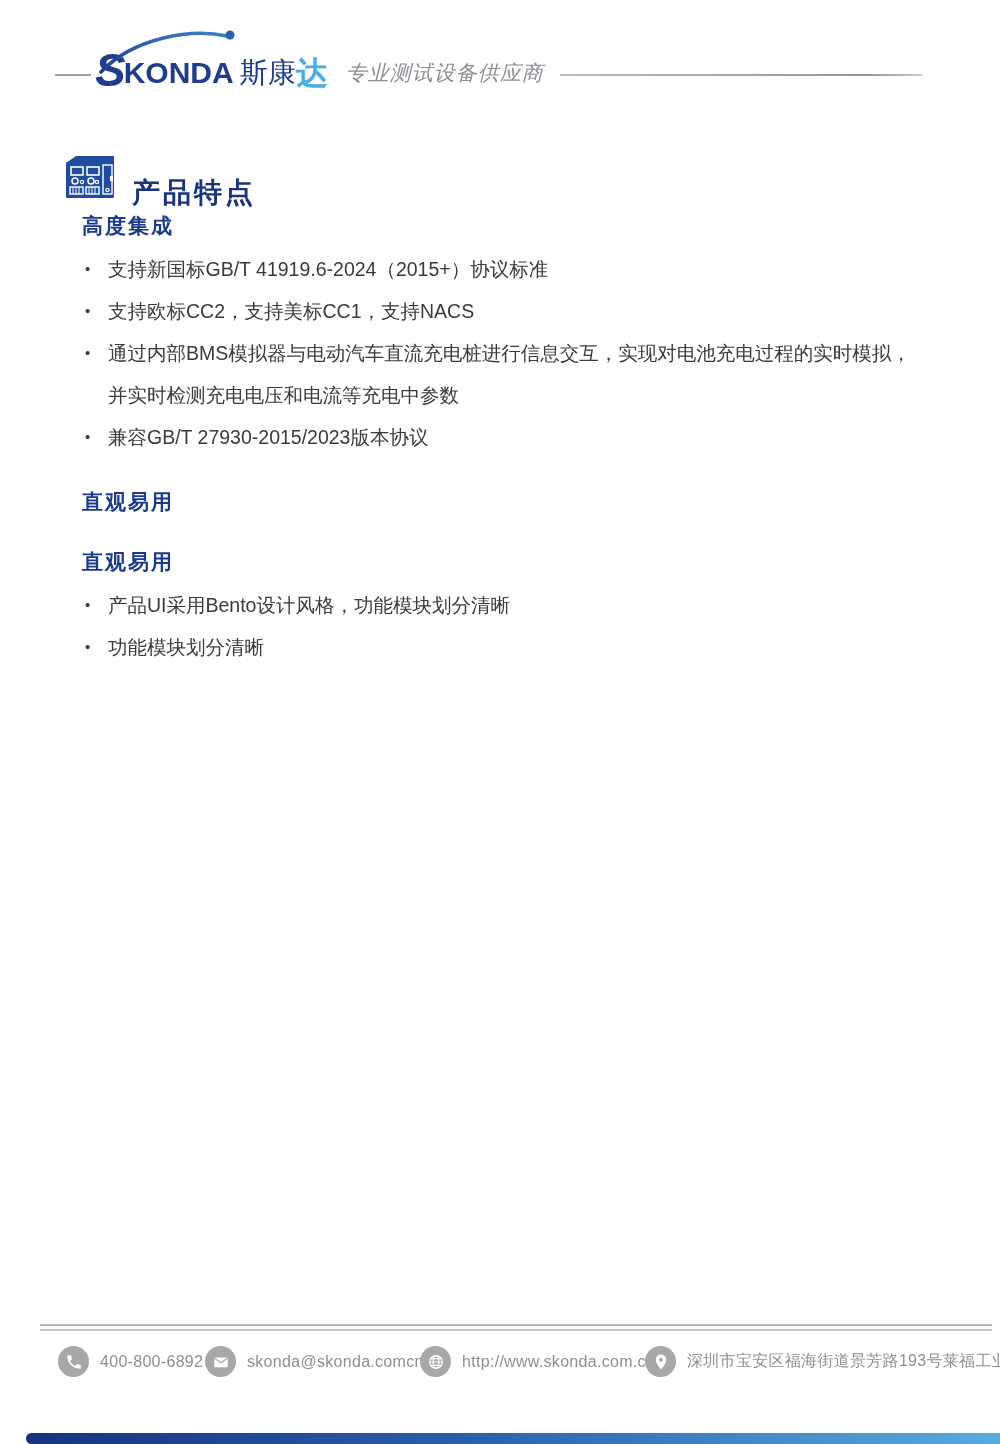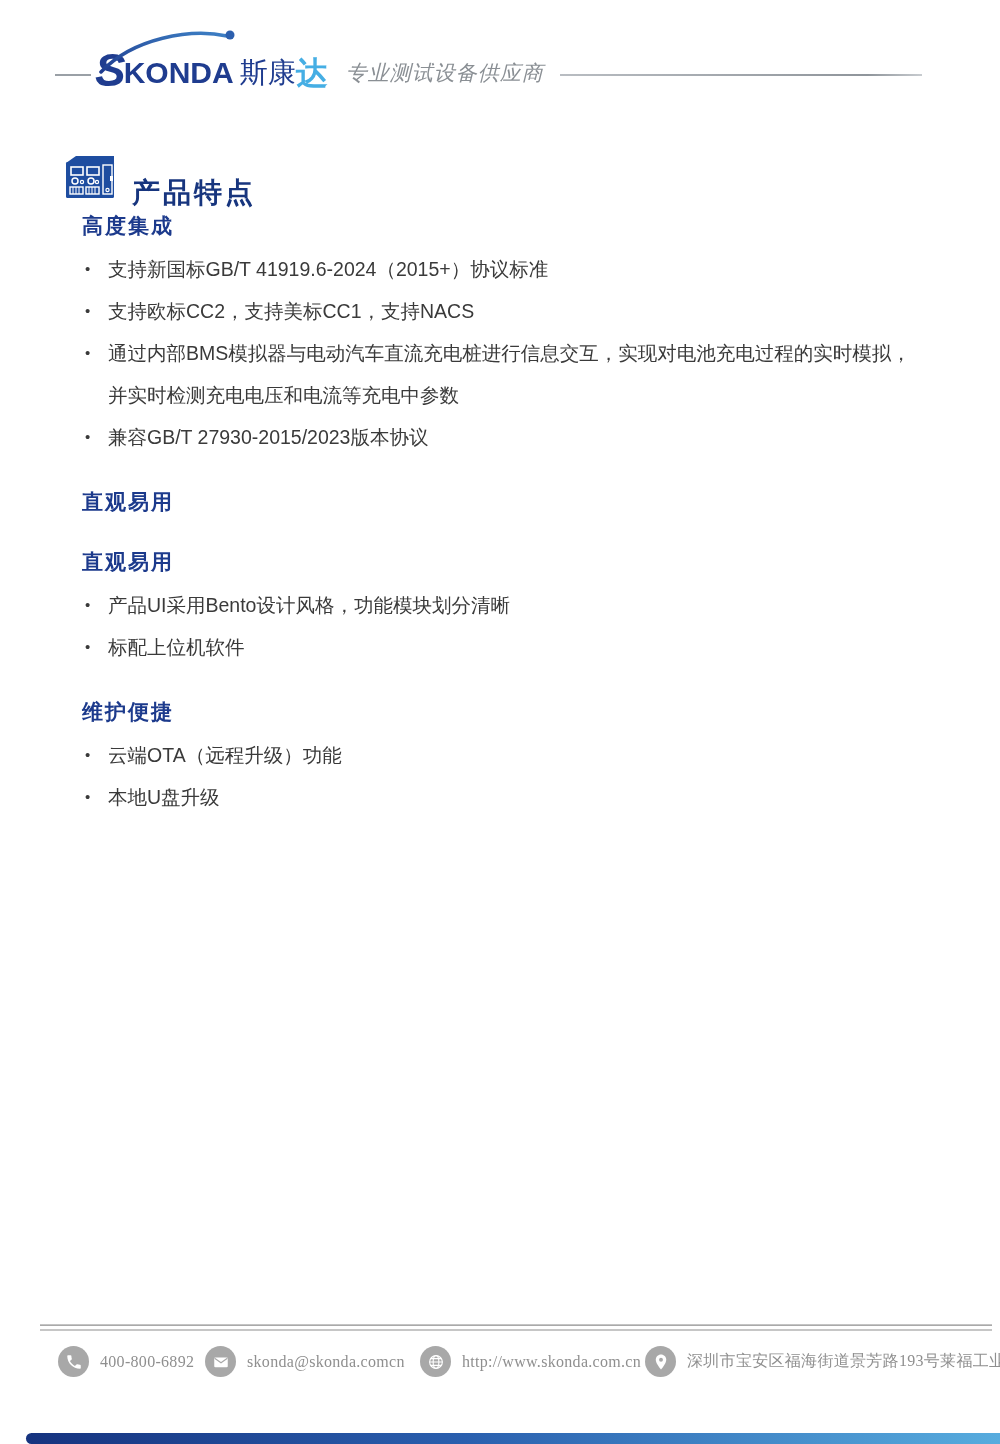--- a/index.html
+++ b/index.html
@@ -39,21 +39,21 @@
   .section-heading{font-size:21px;font-weight:bold;color:var(--heading-blue);line-height:32px;letter-spacing:2px;}
   .bullets{list-style:none;margin-top:6px;}
   .bullets li{position:relative;padding-left:26px;font-size:19.5px;line-height:42px;color:var(--body-text);}
   .bullets li::before{content:"•";position:absolute;left:3px;top:0;font-size:15px;color:var(--body-text);}
 
   
   .footer{position:absolute;left:0;right:0;bottom:0;height:120px;}
   .footer-divider{position:absolute;top:0;left:40px;right:8px;}
   .footer-divider .l1{height:2px;background:linear-gradient(#d2d2d2,#9c9c9c);}
   .footer-divider .l2{height:2px;margin-top:3px;background:#c6c6c6;}
-  .footer-items{position:absolute;top:22px;left:0;right:12px;height:34px;font-family:Liberation Serif, serif;}
+  .footer-items{position:absolute;top:22px;left:0;right:12px;height:34px;}
   .footer-item{position:absolute;display:flex;align-items:center;gap:11px;white-space:nowrap;}
   .footer-item .circle{width:31px;height:31px;border-radius:50%;background:var(--icon-gray);display:flex;align-items:center;justify-content:center;flex:none;}
   .footer-item .circle svg{width:18px;height:18px;display:block;}
   .footer-text{font-size:16px;color:var(--footer-gray);letter-spacing:.3px;}
   .fi-phone{left:58px;}
   .fi-mail{left:205px;}
   .fi-web{left:420px;}
   .fi-addr{left:645px;}
   .accent-bar{position:absolute;bottom:0;left:26px;right:0;height:11px;border-radius:6px 0 0 6px;
     background:linear-gradient(90deg,#16337F 0%,#2A5FAE 45%,#57ACDE 100%);}
@@ -119,31 +119,24 @@
     </div>
 
     <div class="section">
       <div class="section-heading">直观易用</div>
     </div>
 
     <div class="section">
       <div class="section-heading">直观易用</div>
       <ul class="bullets">
         <li>产品UI采用Bento设计风格，功能模块划分清晰</li>
-        <li>标配上位机软件</li>
+        <li>功能模块划分清晰</li>
       </ul>
     </div>
 
-    <div class="section">
-      <div class="section-heading">维护便捷</div>
-      <ul class="bullets">
-        <li>云端OTA（远程升级）功能</li>
-        <li>本地U盘升级</li>
-      </ul>
-    </div>
 
   </div>
 
   <div class="footer">
     <div class="footer-divider">
       <div class="l1"></div>
         <div class="l2"></div>
     </div>
 
     <div class="footer-items">

